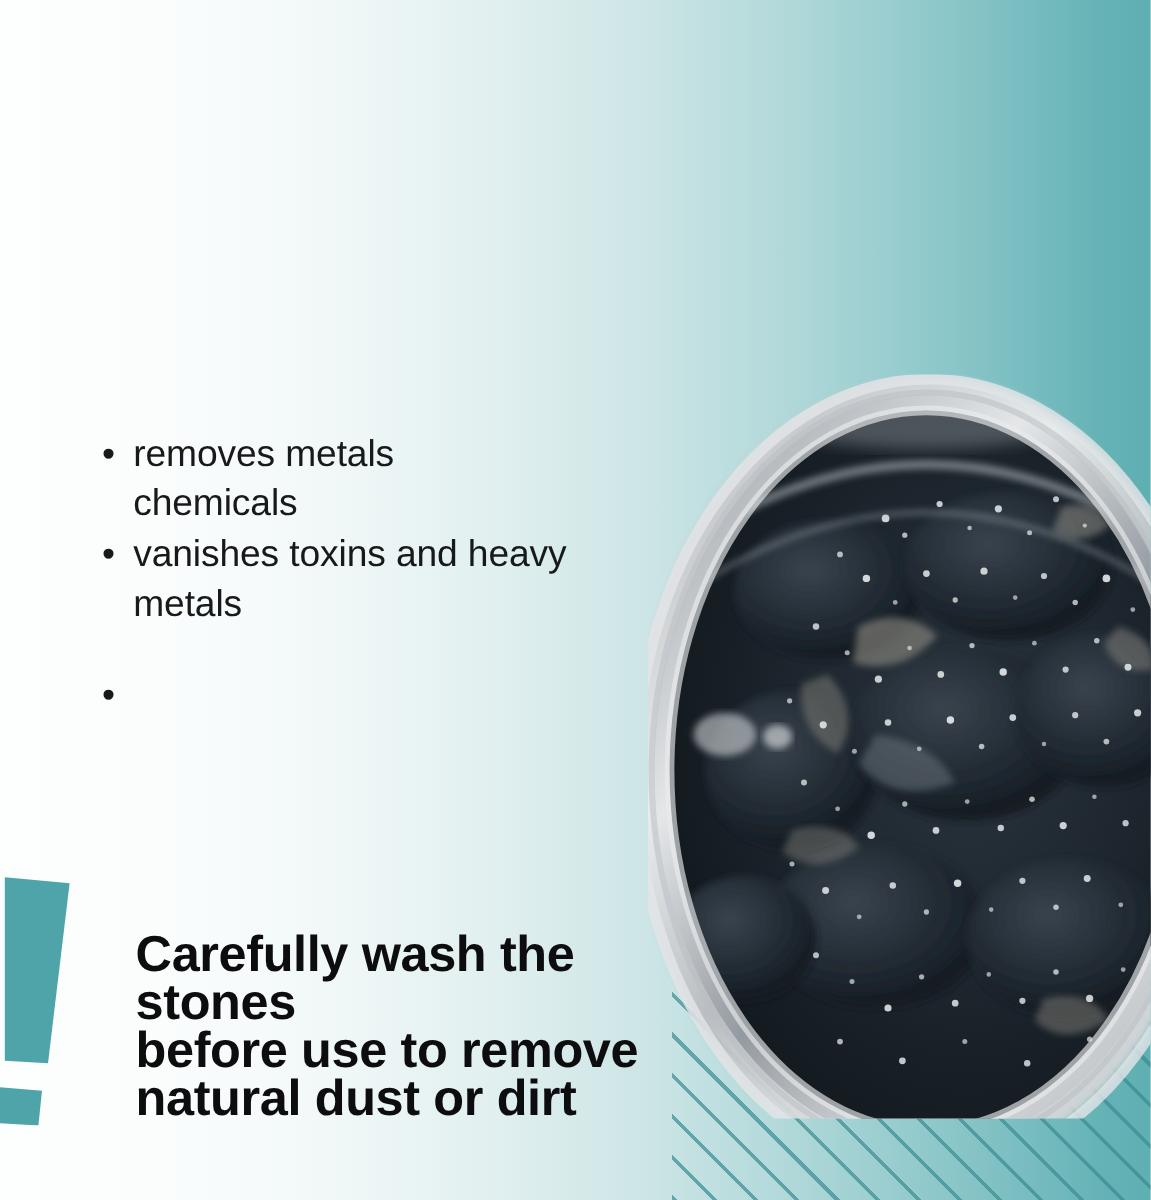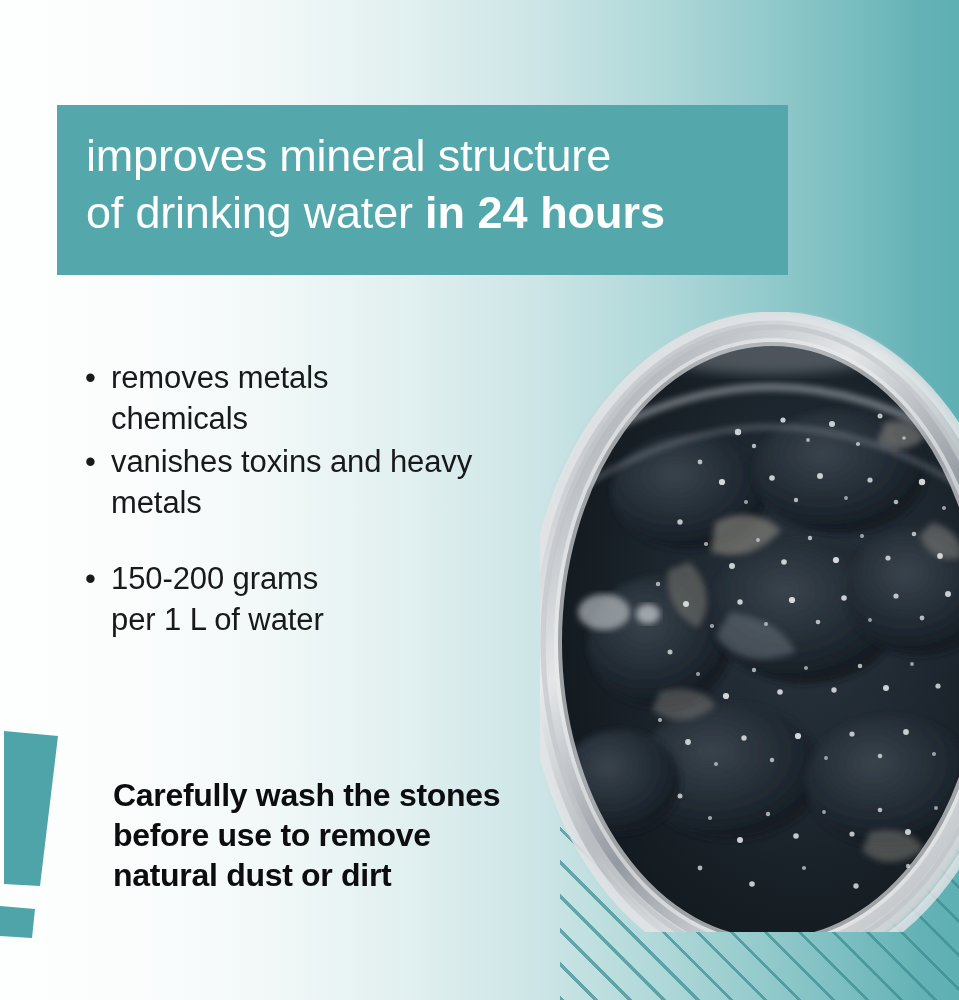--- a/index.html
+++ b/index.html
@@ -119,21 +119,21 @@
   }
   #exclaim svg { display: block; width: 100%; height: 100%; }
 
   
   #warning {
     position: absolute;
     left: 113px;
     top: 775px;
     width: 470px;
     color: #0d0d0f;
-    font-size: 32px;
+    font-size: 42px;
     line-height: 40px;
     font-weight: 700;
     letter-spacing: -0.3px;
     white-space: pre-line;
   }
 </style>
 </head>
 <body>
 
 <div id="poster">
@@ -294,45 +294,37 @@
         <path d="M18 150 q214 -150 428 0" fill="none" stroke="#cfd5da" stroke-width="7" opacity="0.5" filter="url(#soft)"></path>
         <path d="M6 200 q226 -170 452 0" fill="none" stroke="#aab2b9" stroke-width="4" opacity="0.45" filter="url(#soft)"></path>
       </g>
 
       <ellipse cx="232" cy="330" rx="214" ry="300" fill="none" stroke="#e9ebed" stroke-width="8" opacity="0.65"></ellipse>
       <ellipse cx="233" cy="331" rx="230" ry="316" fill="none" stroke="#b9bdc2" stroke-width="5" opacity="0.55"></ellipse>
       <ellipse cx="234" cy="334" rx="244" ry="330" fill="none" stroke="#e3e5e7" stroke-width="9" opacity="0.8"></ellipse>
     </svg>
   </div>
 
-  <div id="banner">
-    <div class="headline">
-      <span>improves mineral structure</span><br>
-      <span>of drinking water </span><span class="strong">in 24 hours</span>
-    </div>
-  </div>
 
   <div class="bullets" id="bullets-primary">
     <div class="bullet-item">
       <span class="bullet-dot">•</span>
       <span class="bullet-text">removes metals
 chemicals</span>
     </div>
     <div class="bullet-item">
       <span class="bullet-dot">•</span>
       <span class="bullet-text">vanishes toxins and heavy
 metals</span>
     </div>
   </div>
 
   <div class="bullets" id="bullets-secondary">
     <div class="bullet-item">
       <span class="bullet-dot">•</span>
-      <span class="bullet-text">150-200 grams
- per 1 L of water</span>
     </div>
   </div>
 
   <div id="exclaim">
     <svg viewBox="0 0 80 212" xmlns="http://www.w3.org/2000/svg" aria-hidden="true">
       <polygon points="4,5 58,10 40,160 4,158" fill="#4ea4a8"></polygon>
       <polygon points="0,180 35,183 32,212 0,210" fill="#4ea4a8"></polygon>
     </svg>
   </div>
 

